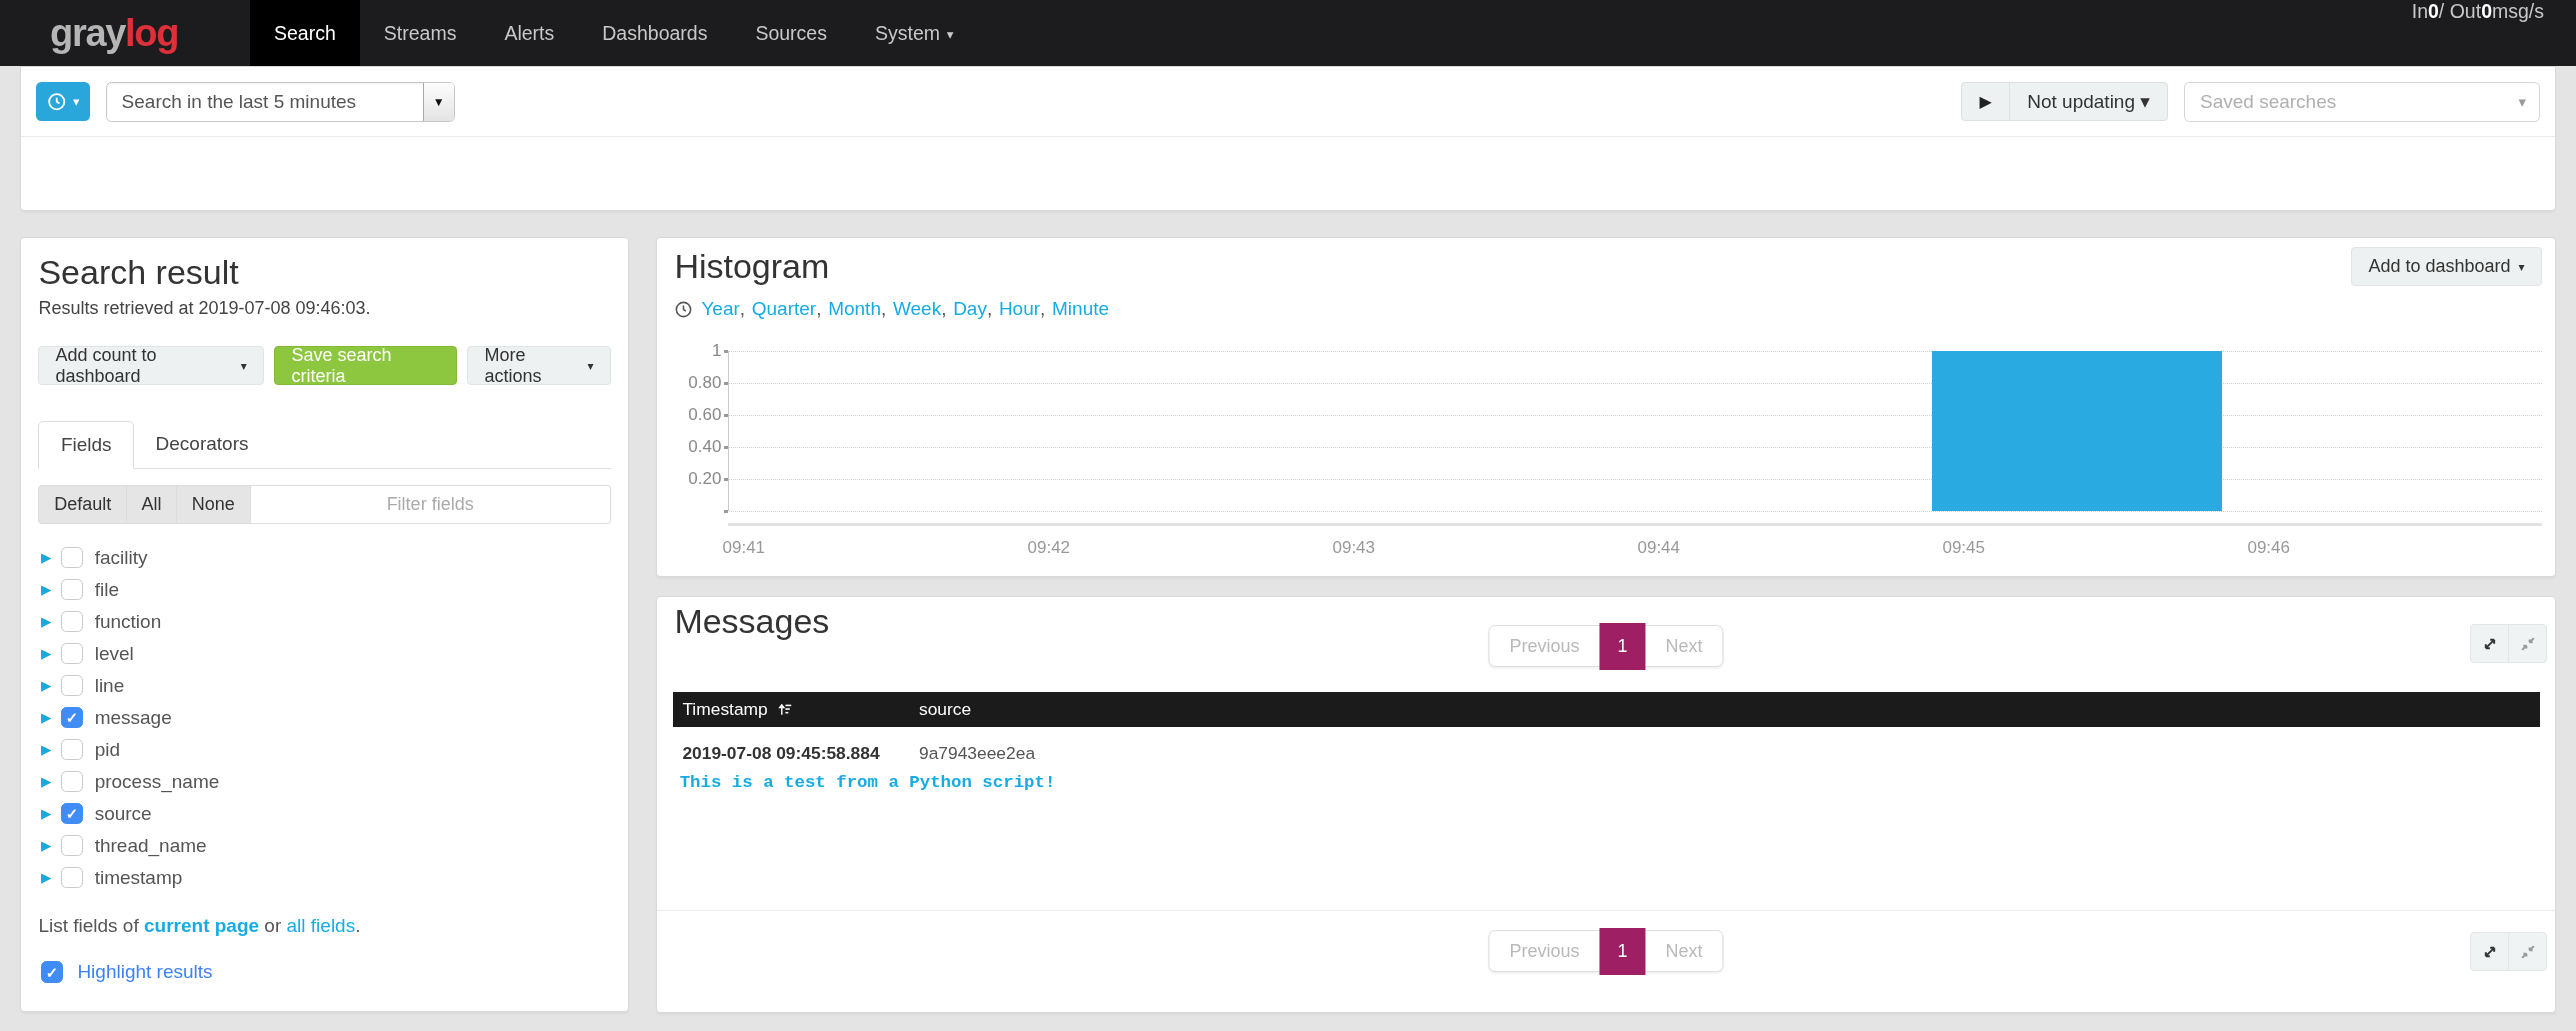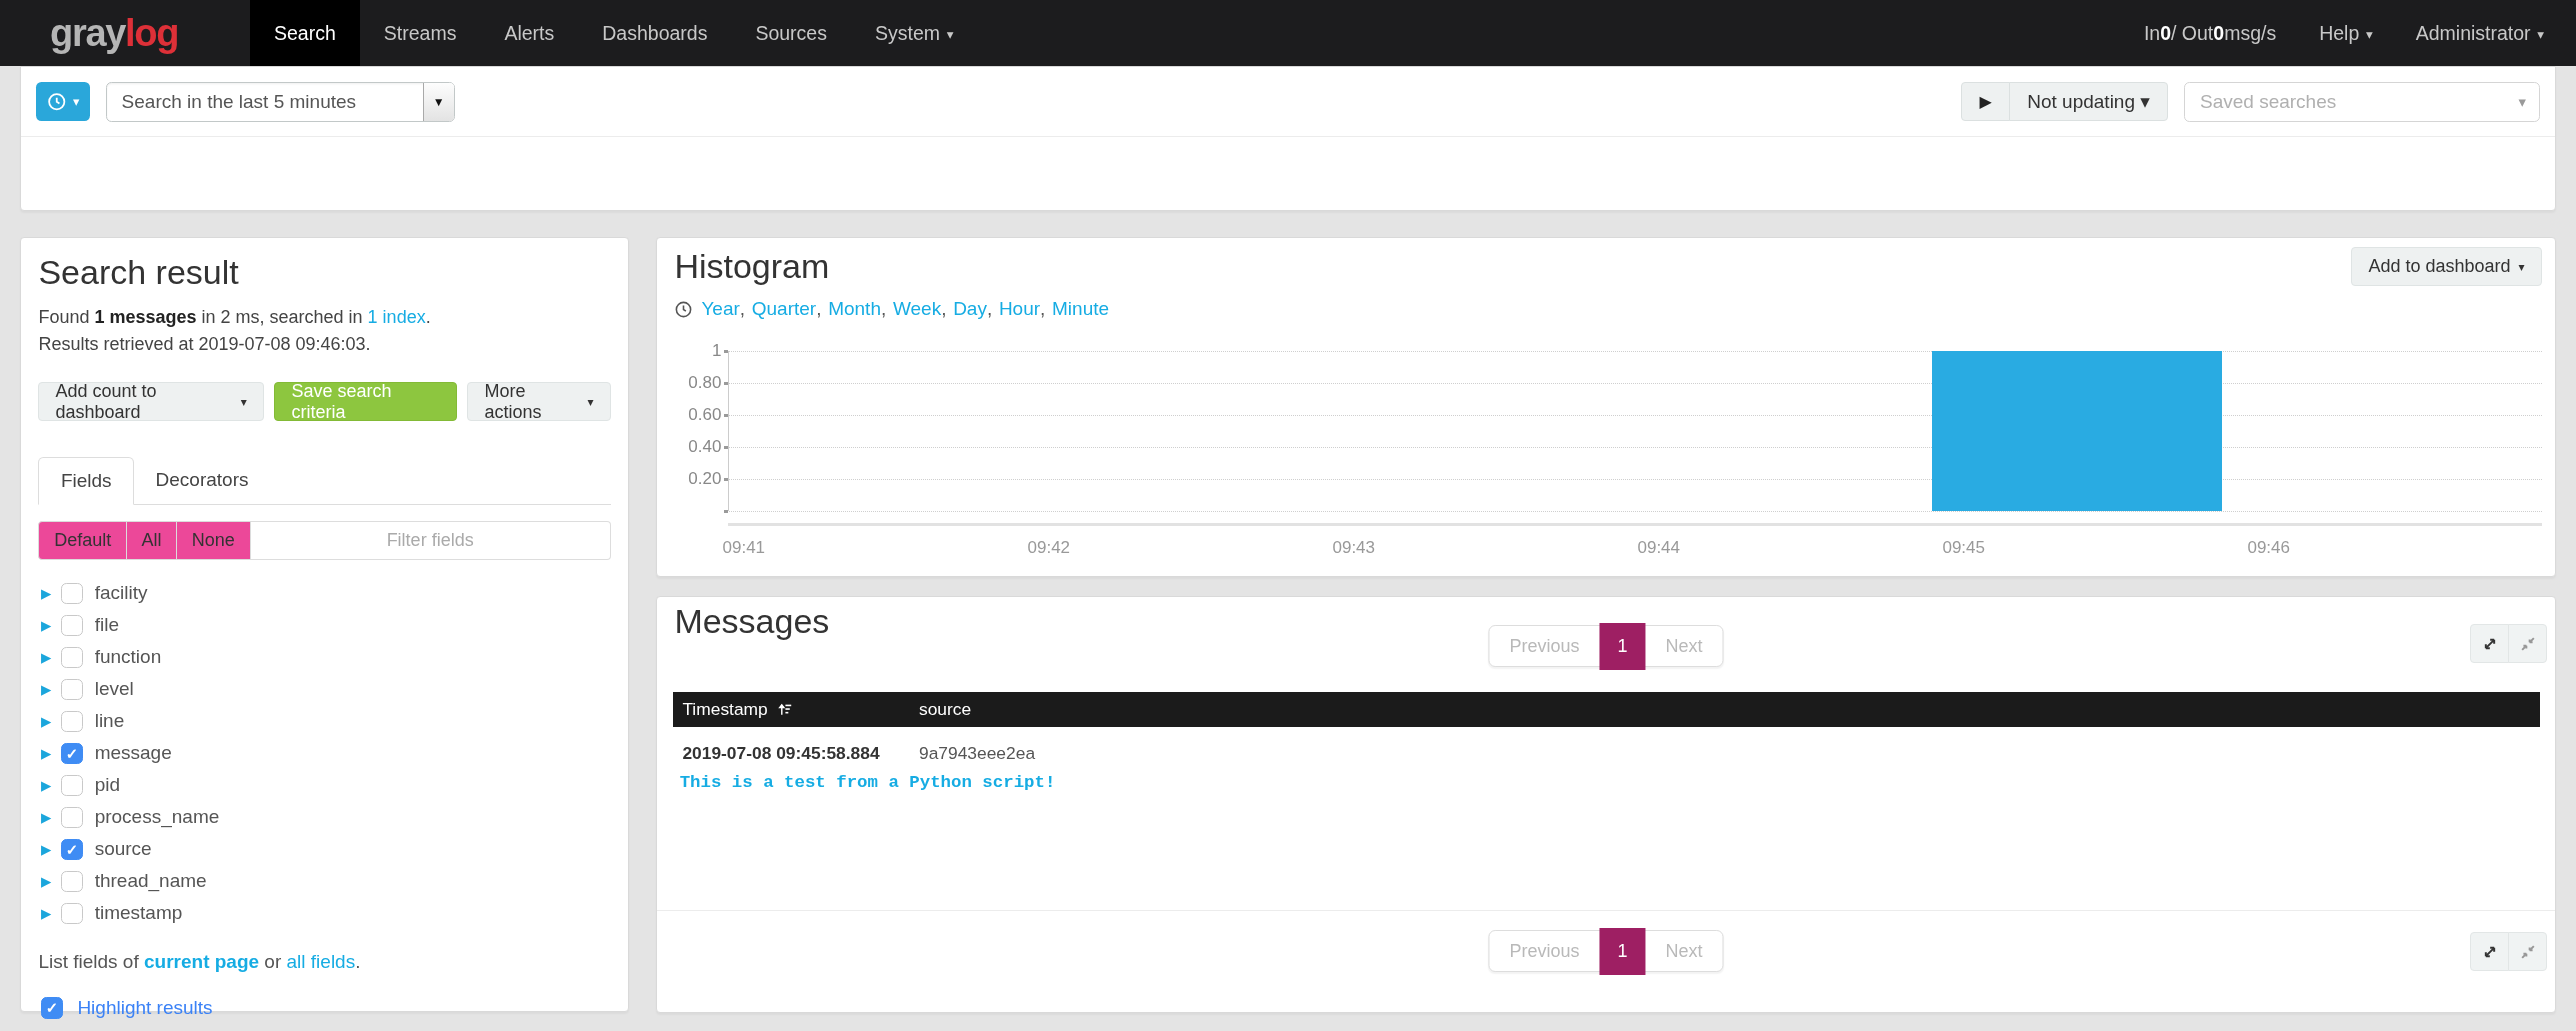--- a/index.html
+++ b/index.html
@@ -12,21 +12,21 @@
   .logo { width:250px; display:flex; align-items:center; padding-left:50px;
           font-size:38px; font-weight:700; letter-spacing:-1.3px; cursor:pointer; }
   .logo .lg-gray { color:#b5b5b5; }
   .logo .lg-red  { color:#dd3038; }
   .nav-items { display:flex; align-items:stretch; }
   .nav-item { display:flex; align-items:center; padding:0 24px; color:#c8c8c8;
               font-size:19.5px; cursor:pointer; }
   .nav-item.active { background:#000; color:#fff; }
   .nav-item .caret, .nav-right .caret { font-size:13.4px; margin-left:6.7px; position:relative; top:1.3px; }
   .nav-right { margin-left:auto; display:flex; align-items:center; gap:43px;
-               padding-right:32px; color:#c8c8c8; font-size:19.5px; }
+               padding-right:32px; color:#c8c8c8; font-size:19.5px;flex-direction:column; }
   .nav-right b { color:#fff; }
   .nav-link { display:flex; align-items:center; cursor:pointer; }
 
   
   .panel { position:absolute; background:#fff; border:1.3px solid #d9d9d9;
            border-radius:4px; box-shadow:0 1.3px 2px rgba(0,0,0,0.04); }
 
   
   .search-panel { left:20px; top:66px; width:2536px; height:145px; border-radius:0 0 4px 4px; }
   .sp-row1 { height:70px; display:flex; align-items:center; padding:0 14.8px;
@@ -78,21 +78,21 @@
   .btn-sb { height:39px; font-size:18px; padding:0 16px; border-radius:4px;
             display:inline-flex; align-items:center; gap:8px; cursor:pointer; }
   .btn-sb.default { background:#eef1f1; border:1.3px solid #dfe4e4; color:#333; }
   .btn-sb.green { background:#8dc63f; border:1.3px solid #83ba36; color:#fff; }
   .btn-sb .caret { font-size:12px; }
   .tabs { margin-top:36px; display:flex; border-bottom:1.3px solid #ddd; }
   .tab { font-size:19px; color:#444; padding:12px 21.5px; cursor:pointer; }
   .tab.active { border:1.3px solid #ddd; border-bottom:1.3px solid #fff; border-radius:5.4px 5.4px 0 0;
                 margin-bottom:-1.3px; background:#fff; }
   .filter-group { margin-top:16px; display:flex; }
-  .fg-btn { background:#ec4899; border:1.3px solid #dcdcdc; height:39px; font-size:18px;
+  .fg-btn { background:#e5e5e5; border:1.3px solid #dcdcdc; height:39px; font-size:18px;
             color:#333; padding:0 14.8px; display:inline-flex; align-items:center;
             margin-left:-1.3px; cursor:pointer; }
   .fg-btn:first-child { border-radius:4px 0 0 4px; margin-left:0; }
   .fg-input { flex:1; height:39px; border:1.3px solid #ddd; border-left:none;
               border-radius:0 4px 4px 0; font-size:18px; padding:0 12px; outline:none;
               color:#555;text-align:center; }
   .fg-input::placeholder { color:#aaa; }
   .field-list { margin-top:17.4px; }
   .field-row { display:flex; align-items:center; height:32px; }
   .fr-caret { width:17.4px; color:#1ba6dc; font-size:13.4px; cursor:pointer; margin-left:2.7px; }
@@ -235,21 +235,20 @@
       <div class="sel-saved">
         <span>Saved searches</span>
         <span class="caret">▾</span>
       </div>
     </div>
   </div>
 </div>
 
 <div class="panel sidebar">
   <h1 class="pane-title">Search result</h1>
-  <div class="found-line"><span>Found </span><b>1 messages</b><span> in 2 ms, searched in </span><a class="link">1 index</a><span>.</span></div>
   <div class="retrieved-line">Results retrieved at 2019-07-08 09:46:03.</div>
   <div class="sb-buttons">
     <div class="btn-sb default">
         <span>Add count to dashboard</span>
         <span class="caret">▾</span>
       </div>
     <div class="btn-sb green">
         <span>Save search criteria</span>
       </div>
     <div class="btn-sb default">

